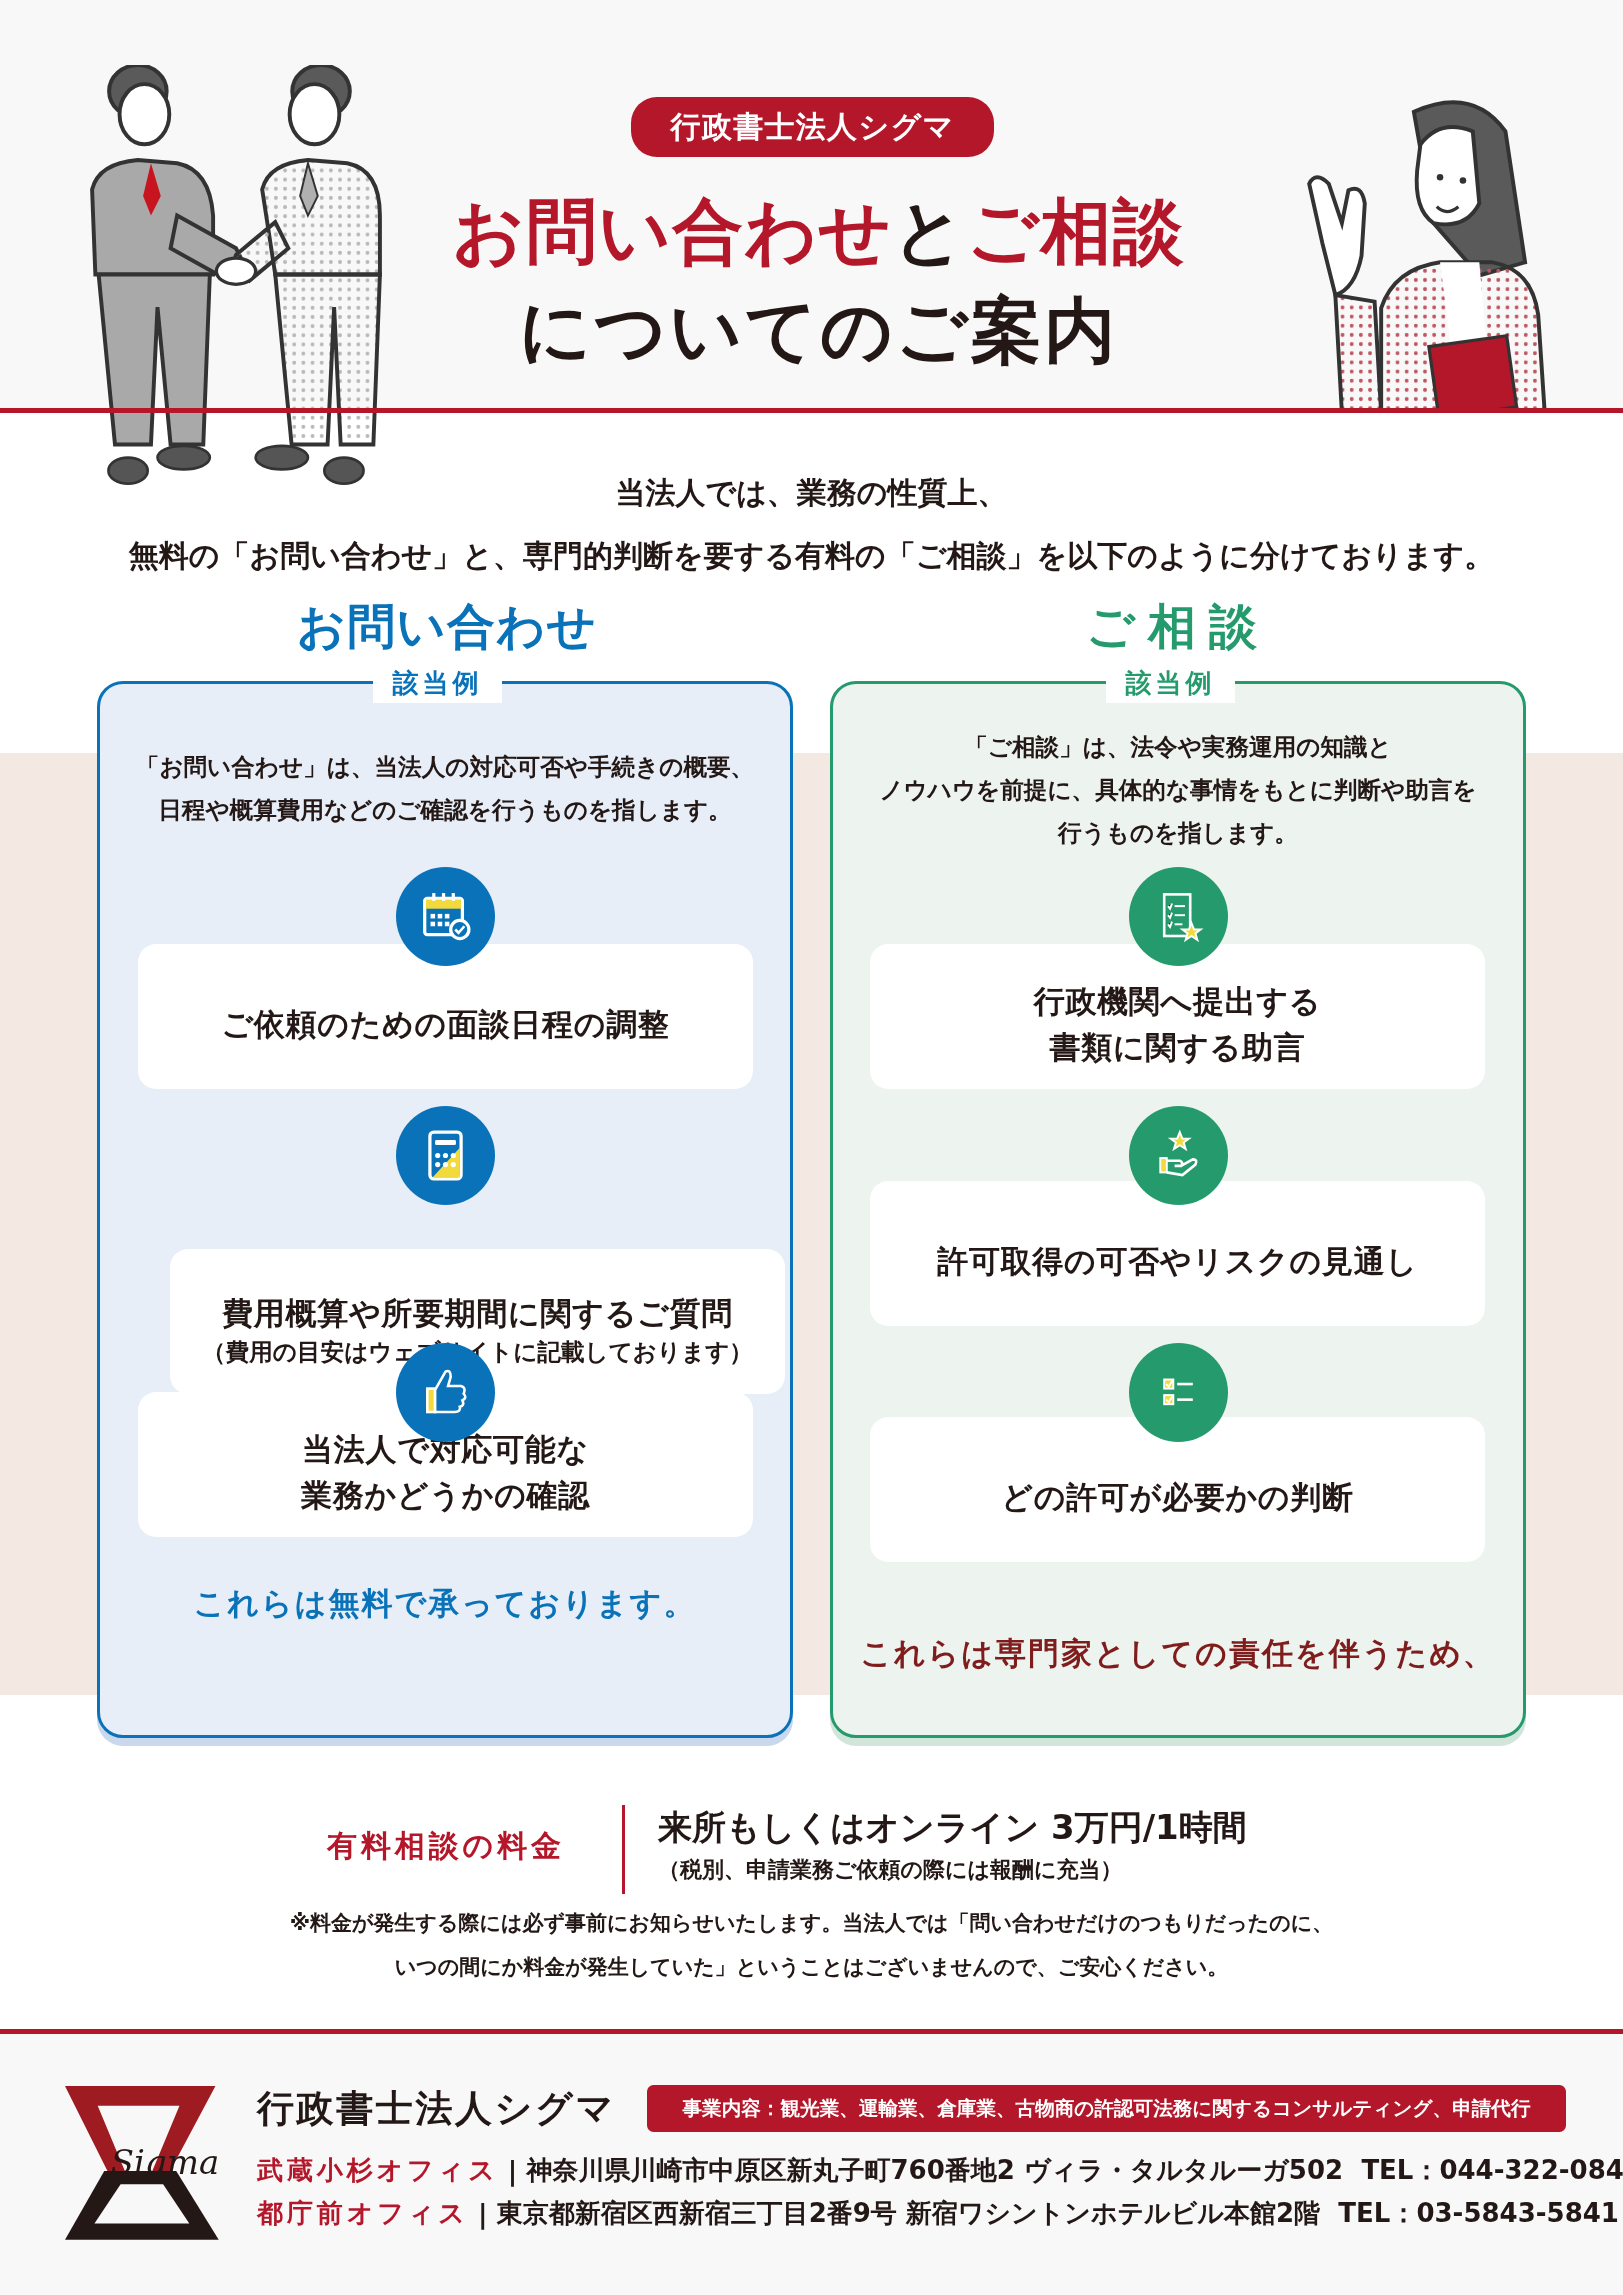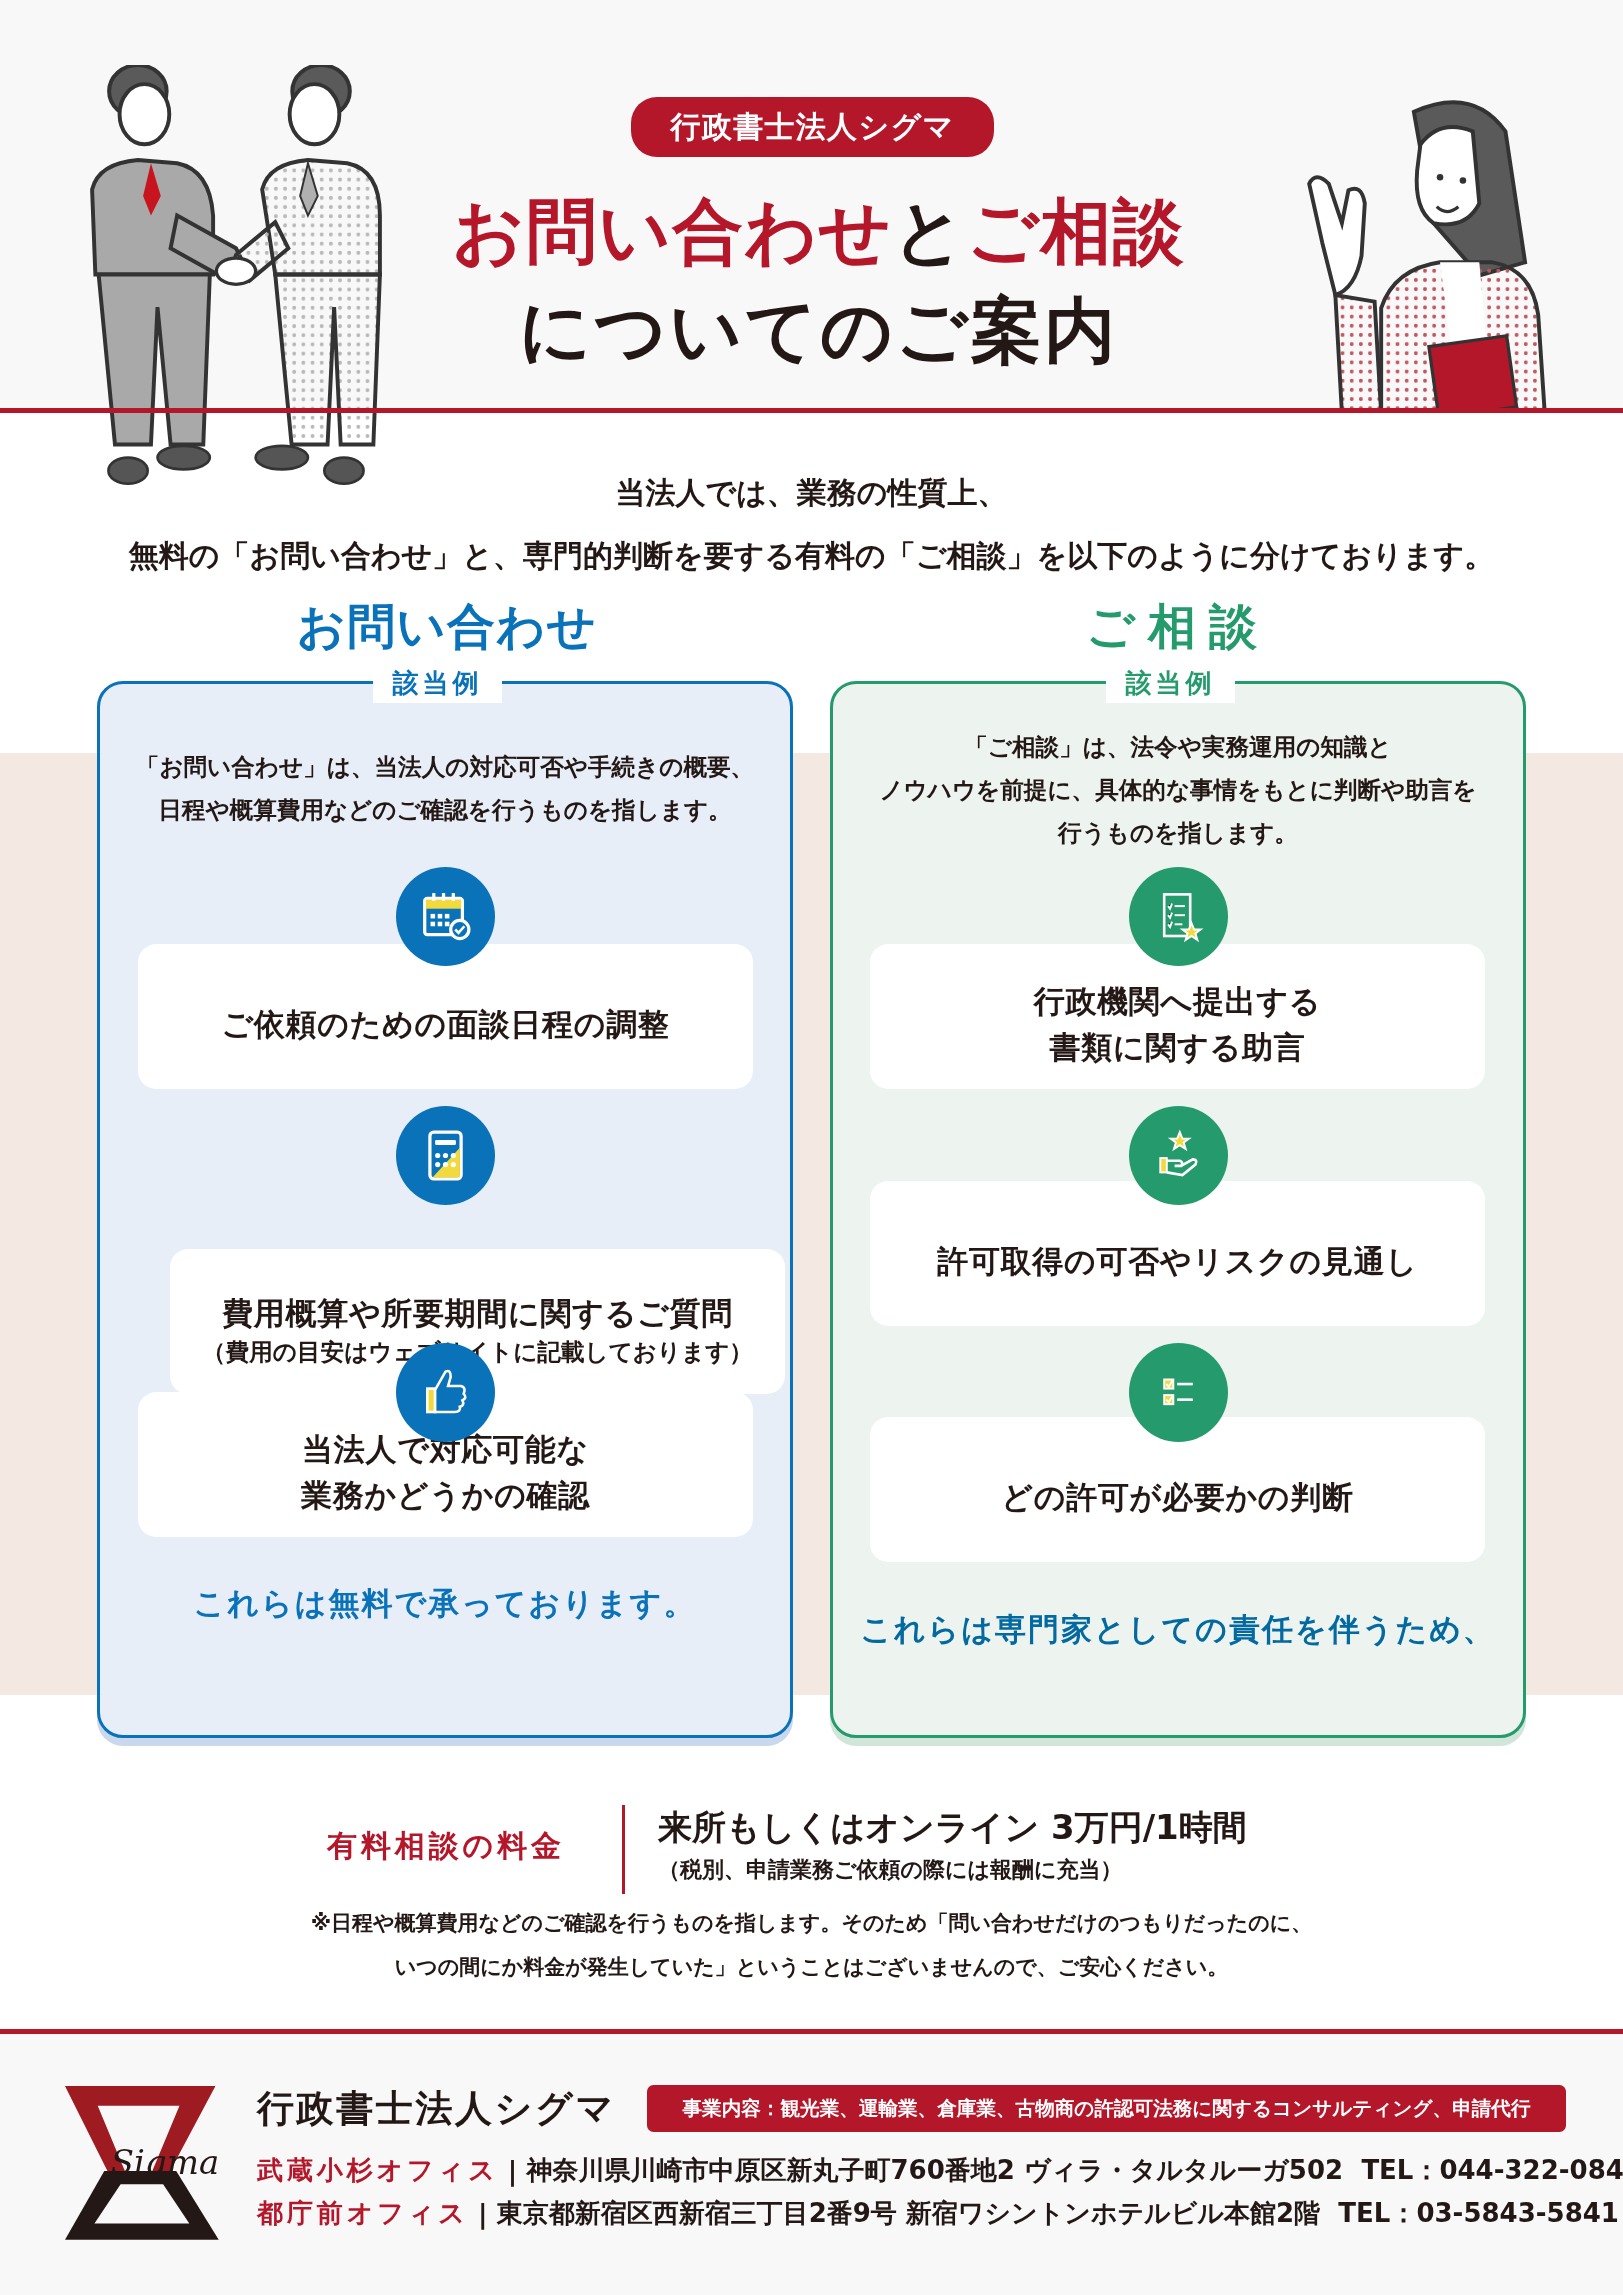--- a/index.html
+++ b/index.html
@@ -75,21 +75,21 @@
 
   .icon-circle {
     width: 99px; height: 99px; border-radius: 50%;
     display: flex; align-items: center; justify-content: center;
   }
   .icon-circle.blue { background: #0a72b9; }
   .icon-circle.green { background: #259b6d; }
 
   .closing { width: 696px; text-align: center; font-size: 31px; font-weight: bold; line-height: 46px; letter-spacing: 2px; }
   .closing.blue { color: #0a72b9; }
-  .closing.green { color: #0369a1; }
+  .closing.green { color: #7f1d1d; margin-top: 24px; }
 
   
   .fee-label { left: 327px; top: 1826px; font-size: 30px; font-weight: bold; color: #b5172a; letter-spacing: 3.9px; }
   .fee-divider { left: 622px; top: 1805px; width: 3.3px; height: 89px; background: #b5172a; }
   .fee-main { left: 658px; top: 1805px; font-size: 34px; font-weight: bold; }
   .fee-sub { left: 658px; top: 1855px; font-size: 22px; font-weight: bold; }
   .note { left: 0; top: 1901px; width: 1623px; text-align: center; font-size: 21px; font-weight: bold; line-height: 44px; }
 
   
   .footer-bg { left: 0; top: 2029px; width: 1623px; height: 267px; background: #f8f8f9; }
@@ -289,21 +289,21 @@
 
 <div class="abs closing green" style="left:830px; top:1606px;">
   <div>これらは専門家としての責任を伴うため、</div>
 </div>
 
 <div class="abs fee-label">有料相談の料金</div>
 <div class="abs fee-divider"></div>
 <div class="abs fee-main">来所もしくはオンライン 3万円/1時間</div>
 <div class="abs fee-sub">（税別、申請業務ご依頼の際には報酬に充当）</div>
 <div class="abs note">
-  <div>※日程や概算費用などのご確認を行うものを指します。そのため「問い合わせだけのつもりだったのに、</div>
+  <div>※料金が発生する際には必ず事前にお知らせいたします。当法人では「問い合わせだけのつもりだったのに、</div>
   <div>いつの間にか料金が発生していた」ということはございませんので、ご安心ください。</div>
 </div>
 
 <div class="abs footer-bg"></div>
 <div class="abs footer-line"></div>
 
 <svg class="abs" style="left:65px; top:2086px;" width="157" height="157" viewBox="0 0 240 240">
   <polygon points="0,0 230,0 150,150 125,150 175,30 50,30 100,150 75,150" fill="#9e1b22"></polygon>
   <polygon points="60,130 170,130 235,235 0,235" fill="#231815"></polygon>
   <polygon points="85,150 150,150 190,210 45,210" fill="#f8f8f9"></polygon>

